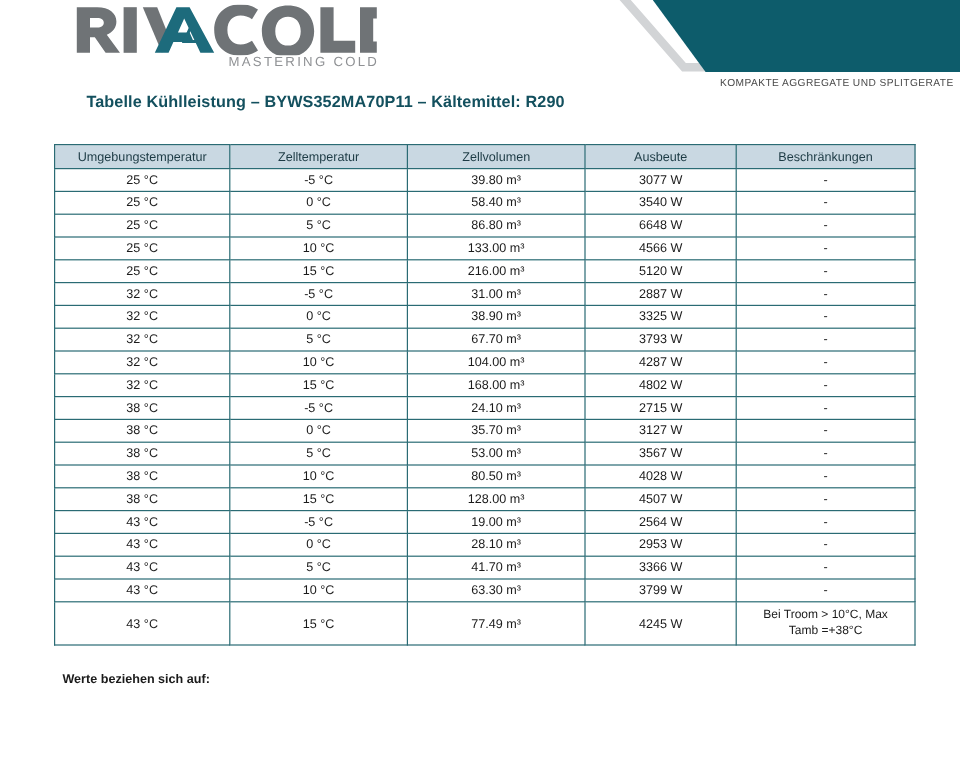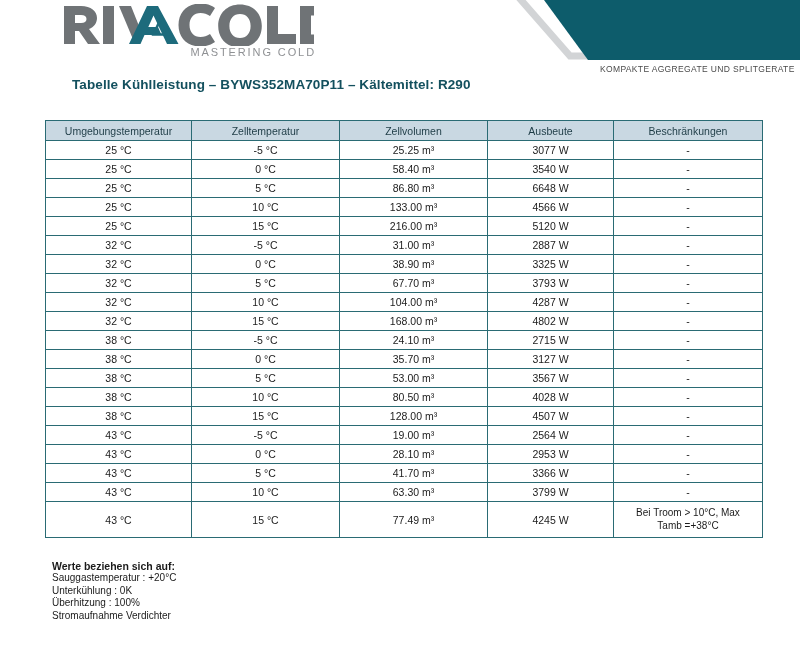--- a/index.html
+++ b/index.html
@@ -215,21 +215,21 @@
         <th>Zelltemperatur</th>
         <th>Zellvolumen</th>
         <th>Ausbeute</th>
         <th>Beschränkungen</th>
       </tr>
     </thead>
     <tbody id="table-body">
         <tr>
           <td>25 °C</td>
           <td>-5 °C</td>
-          <td>25.25 m³</td>
+          <td>39.80 m³</td>
           <td>3077 W</td>
           <td>-</td>
         </tr>
         <tr>
           <td>25 °C</td>
           <td>0 °C</td>
           <td>58.40 m³</td>
           <td>3540 W</td>
           <td>-</td>
         </tr>
@@ -358,19 +358,13 @@
           <td>77.49 m³</td>
           <td>4245 W</td>
           <td class="note-cell">Bei Troom &gt; 10°C, Max<br>Tamb =+38°C</td>
         </tr>
       </tbody>
   </table>
 </div>
 
 <div class="footnotes">
   <div class="fn-title">Werte beziehen sich auf:</div>
-  <div id="footnote-lines">
-      <div>Sauggastemperatur : +20°C</div>
-      <div>Unterkühlung : 0K</div>
-      <div>Überhitzung : 100%</div>
-      <div>Stromaufnahme Verdichter</div>
-    </div>
 </div>
 
 </body></html>

